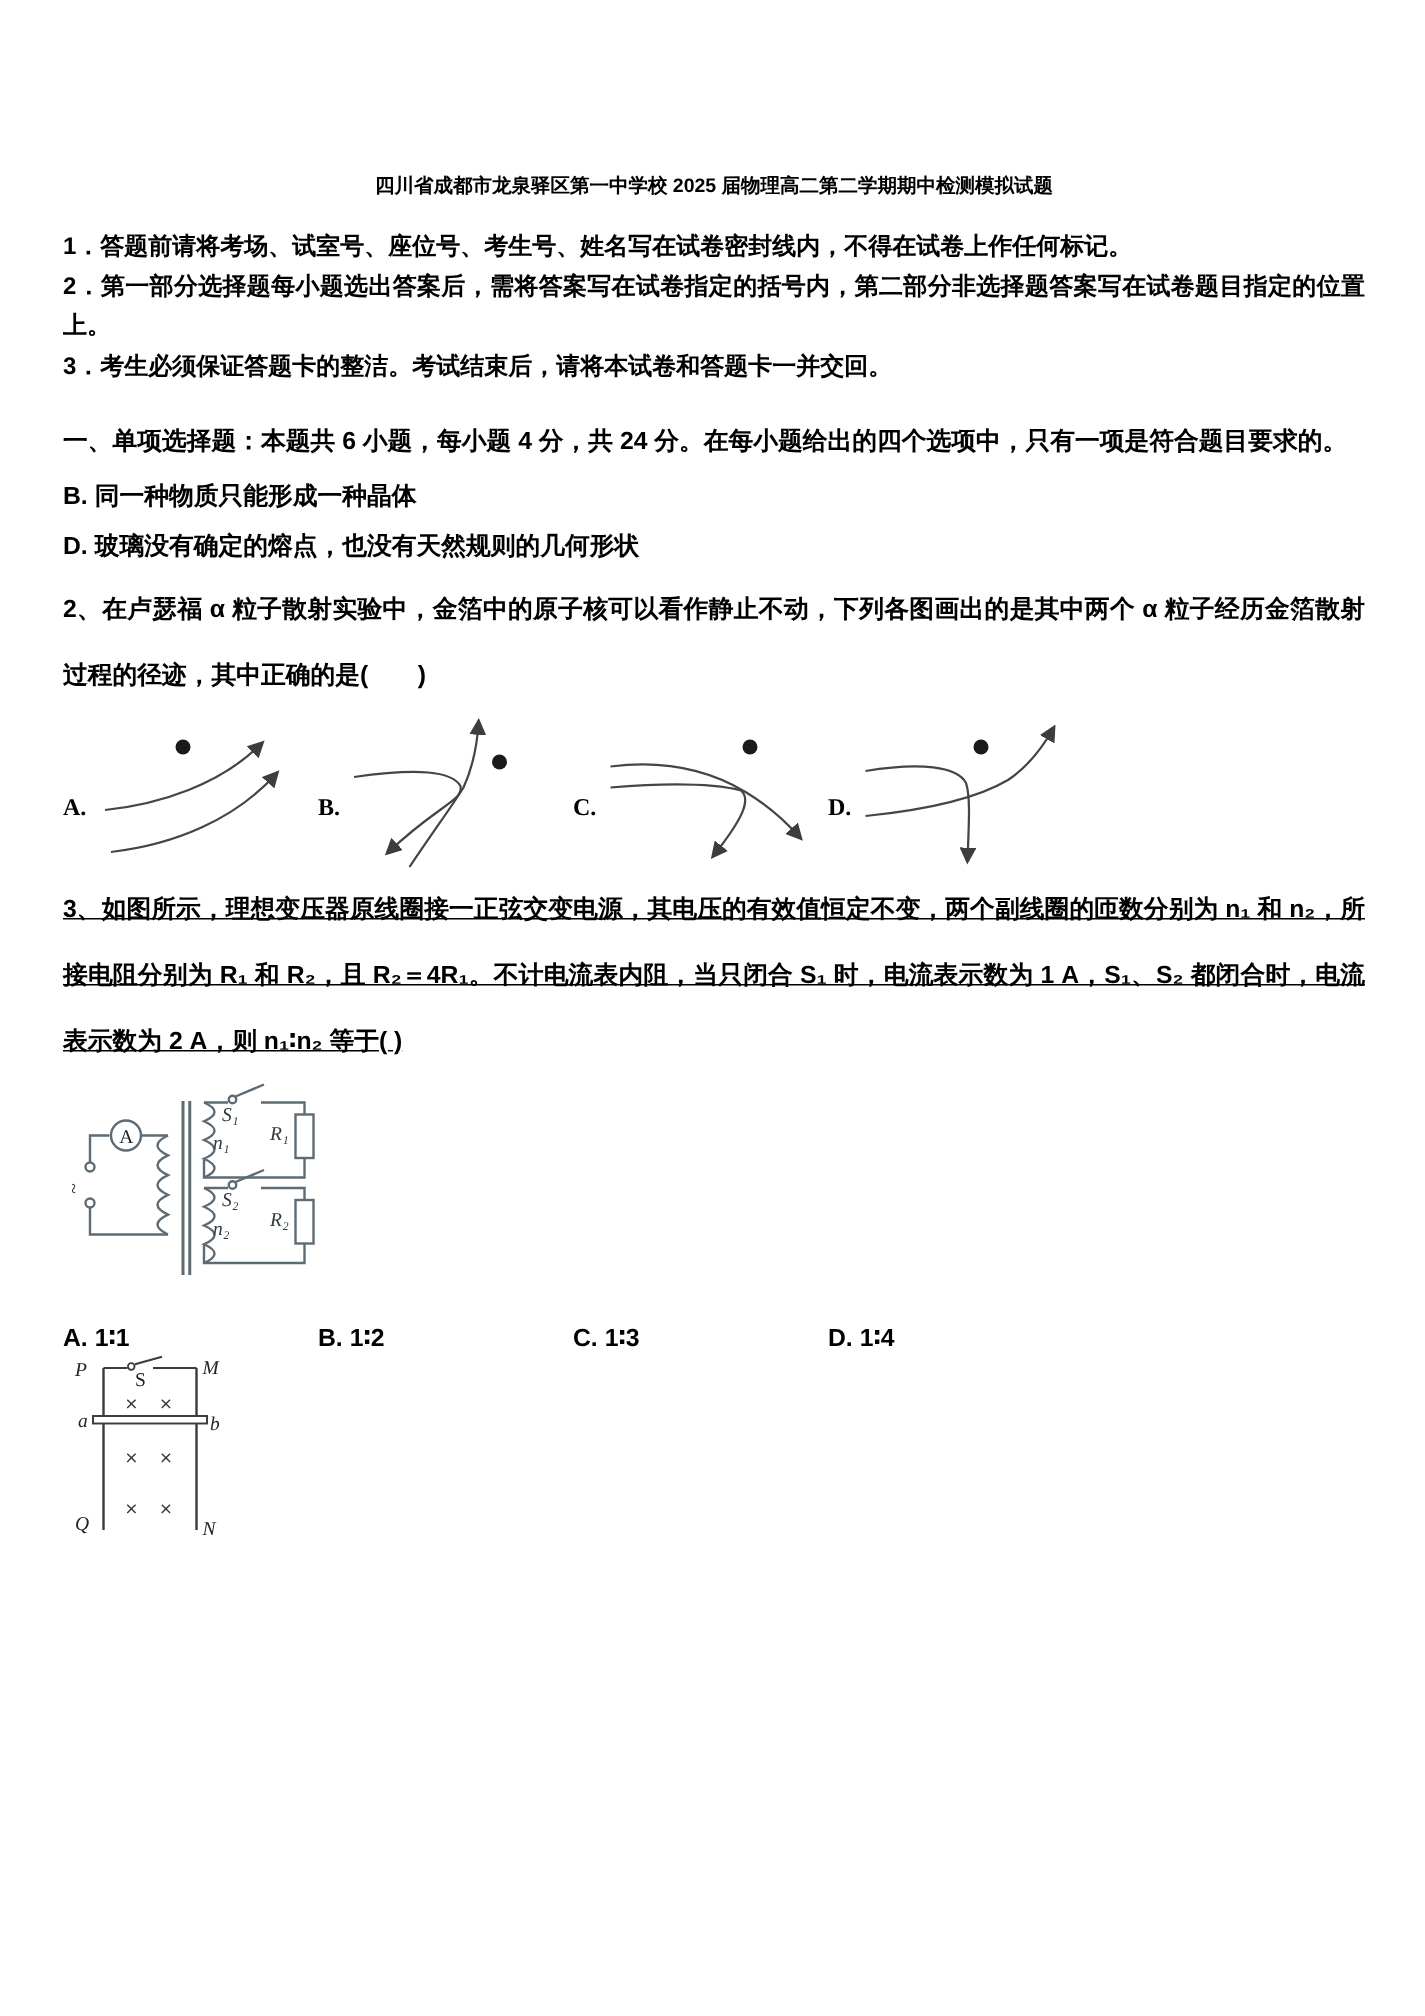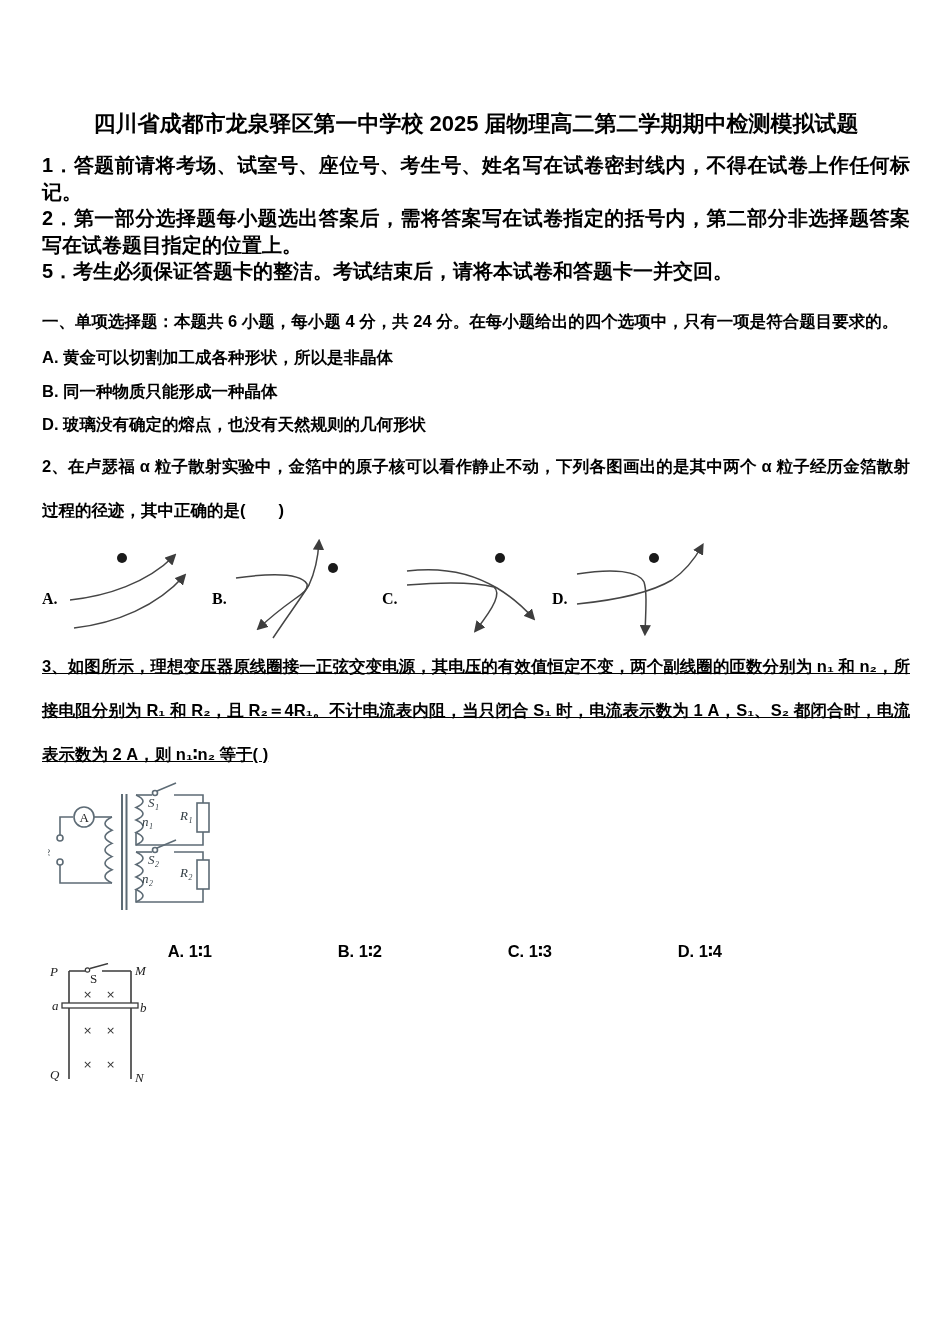--- a/index.html
+++ b/index.html
@@ -1,33 +1,33 @@
 <!DOCTYPE html>
 <html><head>
 <meta charset="utf-8">
 <style>
   html,body{margin:0;padding:0;background:#fff;}
   body{width:950px;height:1344px;overflow:hidden;color:#000;
        font-family:"Liberation Sans","DejaVu Sans",sans-serif;}
   .page{padding:110px 40px 0 42px;}
-  .title{font-size:22px;font-weight:700;text-align:center;line-height:28px;margin:0 0 14px 0;}
+  .title{font-size:13px;font-weight:700;text-align:center;line-height:28px;margin:0 0 14px 0;}
   .notice-heading{font-size:16px;font-weight:700;line-height:26px;}
-  .notice-line{font-size:20px;font-weight:600;line-height:26.5px;text-align:justify;margin:0;}
+  .notice-line{font-size:16px;font-weight:600;line-height:26.5px;text-align:justify;margin:0;}
   .section-heading{font-size:16.5px;font-weight:700;line-height:25px;margin-top:24px;text-align:justify;}
   .stem{font-size:16.5px;font-weight:600;text-align:justify;}
   .q1-stem{line-height:30px;margin-top:6px;}
   .q1-opt{font-size:16.5px;font-weight:600;line-height:20px;margin-top:13.5px;}
   .wide-stem{line-height:44px;}
   .q2-stem{margin-top:10px;}
   .q3-stem{margin-top:2px;text-decoration:underline;}
   .q4-stem{line-height:43px;margin-top:6px;}
   .diagram-row{display:flex;align-items:center;margin-top:6px;height:104px;}
   .diagram-cell{display:flex;align-items:center;width:170px;flex:0 0 170px;}
   .diagram-label{font-size:16px;font-weight:700;font-family:"Liberation Serif",serif;margin:18px 4px 0 0;}
-  .opts-row{display:flex;margin-top:14px;text-align:right;}
+  .opts-row{display:flex;margin-top:14px;}
   .opts-row span{display:inline-block;width:170px;font-size:16.5px;font-weight:600;}
   .circuit-wrap{margin:4px 0 0 6px;}
   .rail-wrap{margin:2px 0 0 0;}
   svg{display:block;}
   .cir{stroke:#5d6b75;stroke-width:1.6;fill:none;}
   .cir-thick{stroke:#5d6b75;stroke-width:2;fill:none;}
   .cl{font-family:"Liberation Serif",serif;font-style:italic;font-size:13px;fill:#2f3a40;}
   .rl{font-family:"Liberation Serif",serif;font-style:italic;font-size:13px;fill:#222;}
   .fieldx{font-family:"DejaVu Sans",sans-serif;font-size:11px;fill:#333;}
   .trk{stroke:#454545;stroke-width:1.5;fill:none;}
@@ -43,27 +43,26 @@
   </defs>
 </svg>
 
 <div class="page">
 
   <div class="title">四川省成都市龙泉驿区第一中学校 2025 届物理高二第二学期期中检测模拟试题</div>
 
   <div>
     <p class="notice-line">1．答题前请将考场、试室号、座位号、考生号、姓名写在试卷密封线内，不得在试卷上作任何标记。</p>
     <p class="notice-line">2．第一部分选择题每小题选出答案后，需将答案写在试卷指定的括号内，第二部分非选择题答案写在试卷题目指定的位置上。</p>
-    <p class="notice-line">5．考生必须保证答题卡的整洁。考试结束后，请将本试卷和答题卡一并交回。</p>
+    <p class="notice-line">3．考生必须保证答题卡的整洁。考试结束后，请将本试卷和答题卡一并交回。</p>
   </div>
 
   <div class="section-heading">一、单项选择题：本题共 6 小题，每小题 4 分，共 24 分。在每小题给出的四个选项中，只有一项是符合题目要求的。</div>
 
   <div>
-    <div class="q1-opt">A. 黄金可以切割加工成各种形状，所以是非晶体</div>
     <div class="q1-opt">B. 同一种物质只能形成一种晶体</div>
     <div class="q1-opt">D. 玻璃没有确定的熔点，也没有天然规则的几何形状</div>
   </div>
 
   <div>
     <div class="stem wide-stem q2-stem">2、在卢瑟福 α 粒子散射实验中，金箔中的原子核可以看作静止不动，下列各图画出的是其中两个 α 粒子经历金箔散射过程的径迹，其中正确的是(　　)</div>
     <div class="diagram-row">
 
       <div class="diagram-cell">
         <span class="diagram-label">A.</span>

